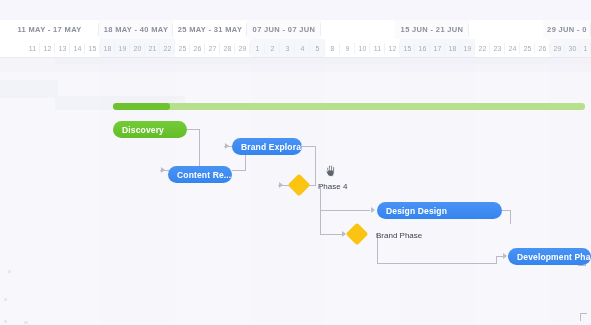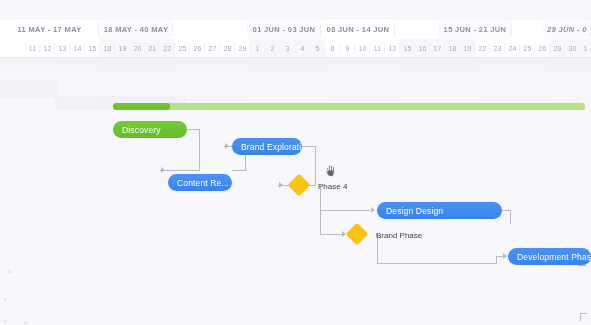--- a/index.html
+++ b/index.html
@@ -88,21 +88,21 @@
   }
   .summary-fill {
     position: absolute; left: 0; top: 0; bottom: 0; background: #6dc22e;
     border-radius: 3px;
   }
 
   
   .task-bar {
     position: absolute; height: 17px; border-radius: 9px;
     display: flex; align-items: center;
-    font-size: 8.5px; color: #ffffff; font-weight: normal;
+    font-size: 8.5px; color: #ffffff; font-weight: bold;
     letter-spacing: .15px; white-space: nowrap; overflow: hidden;
     padding-left: 9px; padding-right: 7px;
   }
   .task-bar.green { background: #6dc82f; }
   .task-bar.green.shade { background: linear-gradient(#74cb39,#63bd26); }
   .task-bar.blue  { background: #3d8bf2; }
   .task-bar.blue.shade { background: linear-gradient(#4a93f4,#3584ee); }
 
   
   .milestone {
@@ -137,24 +137,24 @@
 <body>
 
 <div id="app">
 
   <div class="top-strip"></div>
 
   <div class="tl-header">
     <div class="week-row" id="week-row">
         <div class="week-cell" style="left: 0px; width: 99px;">11 MAY - 17 MAY</div>
         <div class="week-cell alt" style="left: 99px; width: 74px;">18 MAY - 40 MAY</div>
-        <div class="week-cell alt" style="left: 247px; width: 74px;">01 JUN - 03 JUN</div>
-        <div class="week-cell" style="left: 321px; width: 74px;">08 JUN - 14 JUN</div>
-        <div class="week-cell alt" style="left: 395px; width: 74px; margin-left: 43px;">15 JUN - 21 JUN</div>
-        <div class="week-cell alt" style="left: 543px; width: 48px; font-style: italic;">29 JUN - 0</div>
+        <div class="week-cell" style="left: 173px; width: 74px;">25 MAY - 31 MAY</div>
+        <div class="week-cell alt" style="left: 247px; width: 74px;">07 JUN - 07 JUN</div>
+        <div class="week-cell alt" style="left: 395px; width: 74px;">15 JUN - 21 JUN</div>
+        <div class="week-cell alt" style="left: 543px; width: 48px;">29 JUN - 0</div>
       </div>
     <div class="day-row" id="day-row">
         <div class="day-cell" style="left: 25px; width: 15px;">11</div>
         <div class="day-cell" style="left: 40px; width: 15px;">12</div>
         <div class="day-cell" style="left: 55px; width: 15px;">13</div>
         <div class="day-cell" style="left: 70px; width: 15px;">14</div>
         <div class="day-cell" style="left: 85px; width: 15px;">15</div>
         <div class="day-cell wk" style="left: 100px; width: 15px;">18</div>
         <div class="day-cell wk" style="left: 115px; width: 15px;">19</div>
         <div class="day-cell wk" style="left: 130px; width: 15px;">20</div>
@@ -251,21 +251,21 @@
 
     <div class="conn h" style="left:578px;top:207px;width:8px;"></div>
     <div class="conn v" style="left:585px;top:200px;height:8px;"></div>
     <div class="conn v" style="left:580px;top:255px;height:8px;"></div>
     <div class="conn h" style="left:580px;top:255px;width:7px;"></div>
 
     <div id="tasks-layer">
         <div class="task-bar green shade" style="left: 113px; top: 63px; width: 74px;">
           <span>Discovery</span>
         </div>
-        <div class="task-bar blue shade" style="left: 168px; top: 116px; width: 64px;">
+        <div class="task-bar blue shade" style="left: 168px; top: 108px; width: 64px;">
           <span>Content Re...</span>
         </div>
         <div class="task-bar blue shade" style="left: 232px; top: 80px; width: 70px;">
           <span>Brand Explorati...</span>
         </div>
         <div class="task-bar blue shade" style="left: 377px; top: 144px; width: 125px;">
           <span>Design Design</span>
         </div>
         <div class="task-bar blue shade" style="left: 508px; top: 190px; width: 83px;">
           <span>Development Phase</span>

